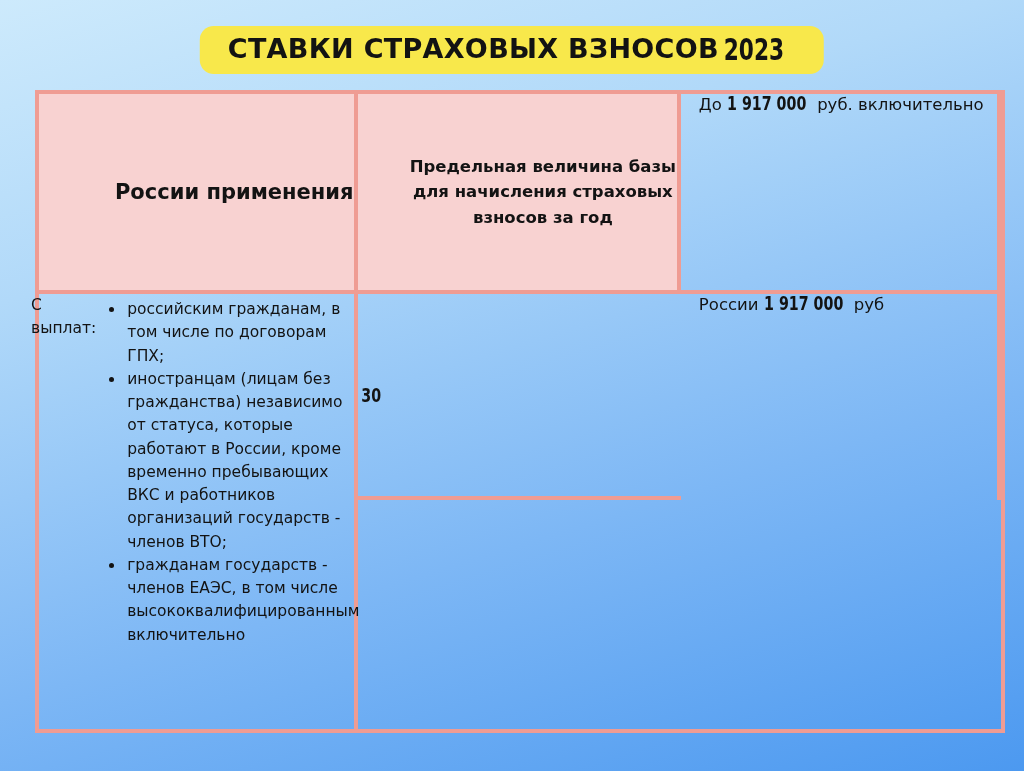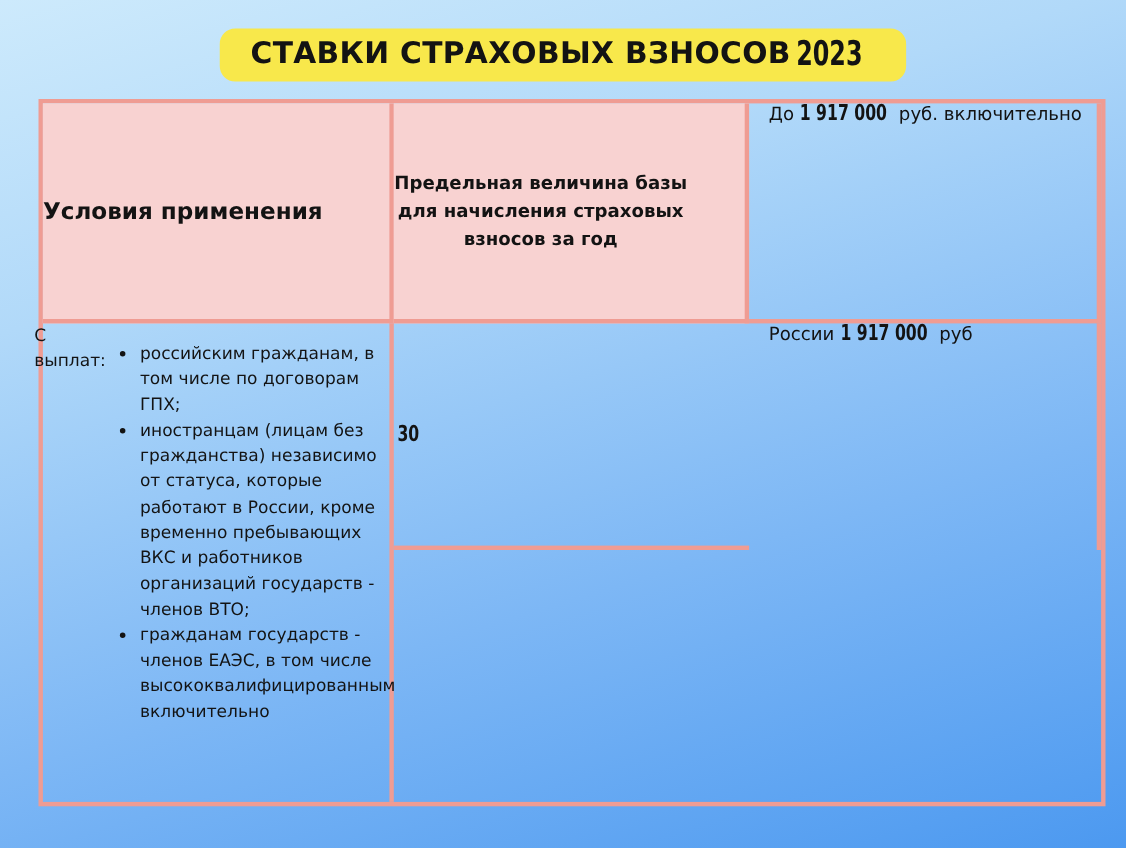--- a/index.html
+++ b/index.html
@@ -53,40 +53,40 @@
     border: 4px solid #ef9c93;
   }
   .cell { box-sizing: border-box; min-width: 0; }
   .b-r { border-right: 4px solid #ef9c93; }
   .b-b { border-bottom: 4px solid #ef9c93; }
 
   .head {
     background: #f8d2d1;
     display: flex;
     align-items: center;
-    justify-content: flex-start;
+    justify-content: flex-end;
     text-align: center;
     font-weight: 700;
   }
   .head-conditions { font-size: 21px; }
   .head-base { font-size: 16.5px; line-height: 1.55; }
   .head-base .constrain { max-width: 268px; }
   .head-tariff { font-size: 15.5px; }
 
   .cond-cell {
     grid-row: 2 / 4;
     display: flex;
     flex-direction: row;
     justify-content: center;
     padding: 0 16px 0 14px;
     font-size: 15.5px;
     line-height: 1.5;
   }
   .cond-list {
-    margin: 16px 0 0 0;
+    margin: 4px 0 0 0;
     padding-left: 29px;
   }
   .cond-list li { padding-left: 2px; }
 
   .base-cell {
     display: flex;
     align-items: flex-start;
     padding: 0 8px 0 18px;
     font-size: 16.5px;
   }
@@ -124,21 +124,21 @@
 <div class="stage">
 
   <div class="title-badge">
     <span class="title-text">СТАВКИ СТРАХОВЫХ ВЗНОСОВ</span>
     <span class="title-year">2023</span>
   </div>
 
   <div class="rate-table">
 
     <div class="cell head head-conditions b-r b-b">
-      <span>Условия применения</span>
+      <span>России применения</span>
     </div>
     <div class="cell head head-base b-r b-b">
       <span class="constrain">Предельная величина базы для начисления страховых взносов за год</span>
     </div>
 
     <div class="cell cond-cell b-r">
       <div>С выплат:</div>
       <ul class="cond-list">
         <li>российским гражданам, в том числе по договорам ГПХ;</li>
         <li>иностранцам (лицам без гражданства) независимо от статуса, которые работают в России, кроме временно пребывающих ВКС и работников организаций государств - членов ВТО;</li>

